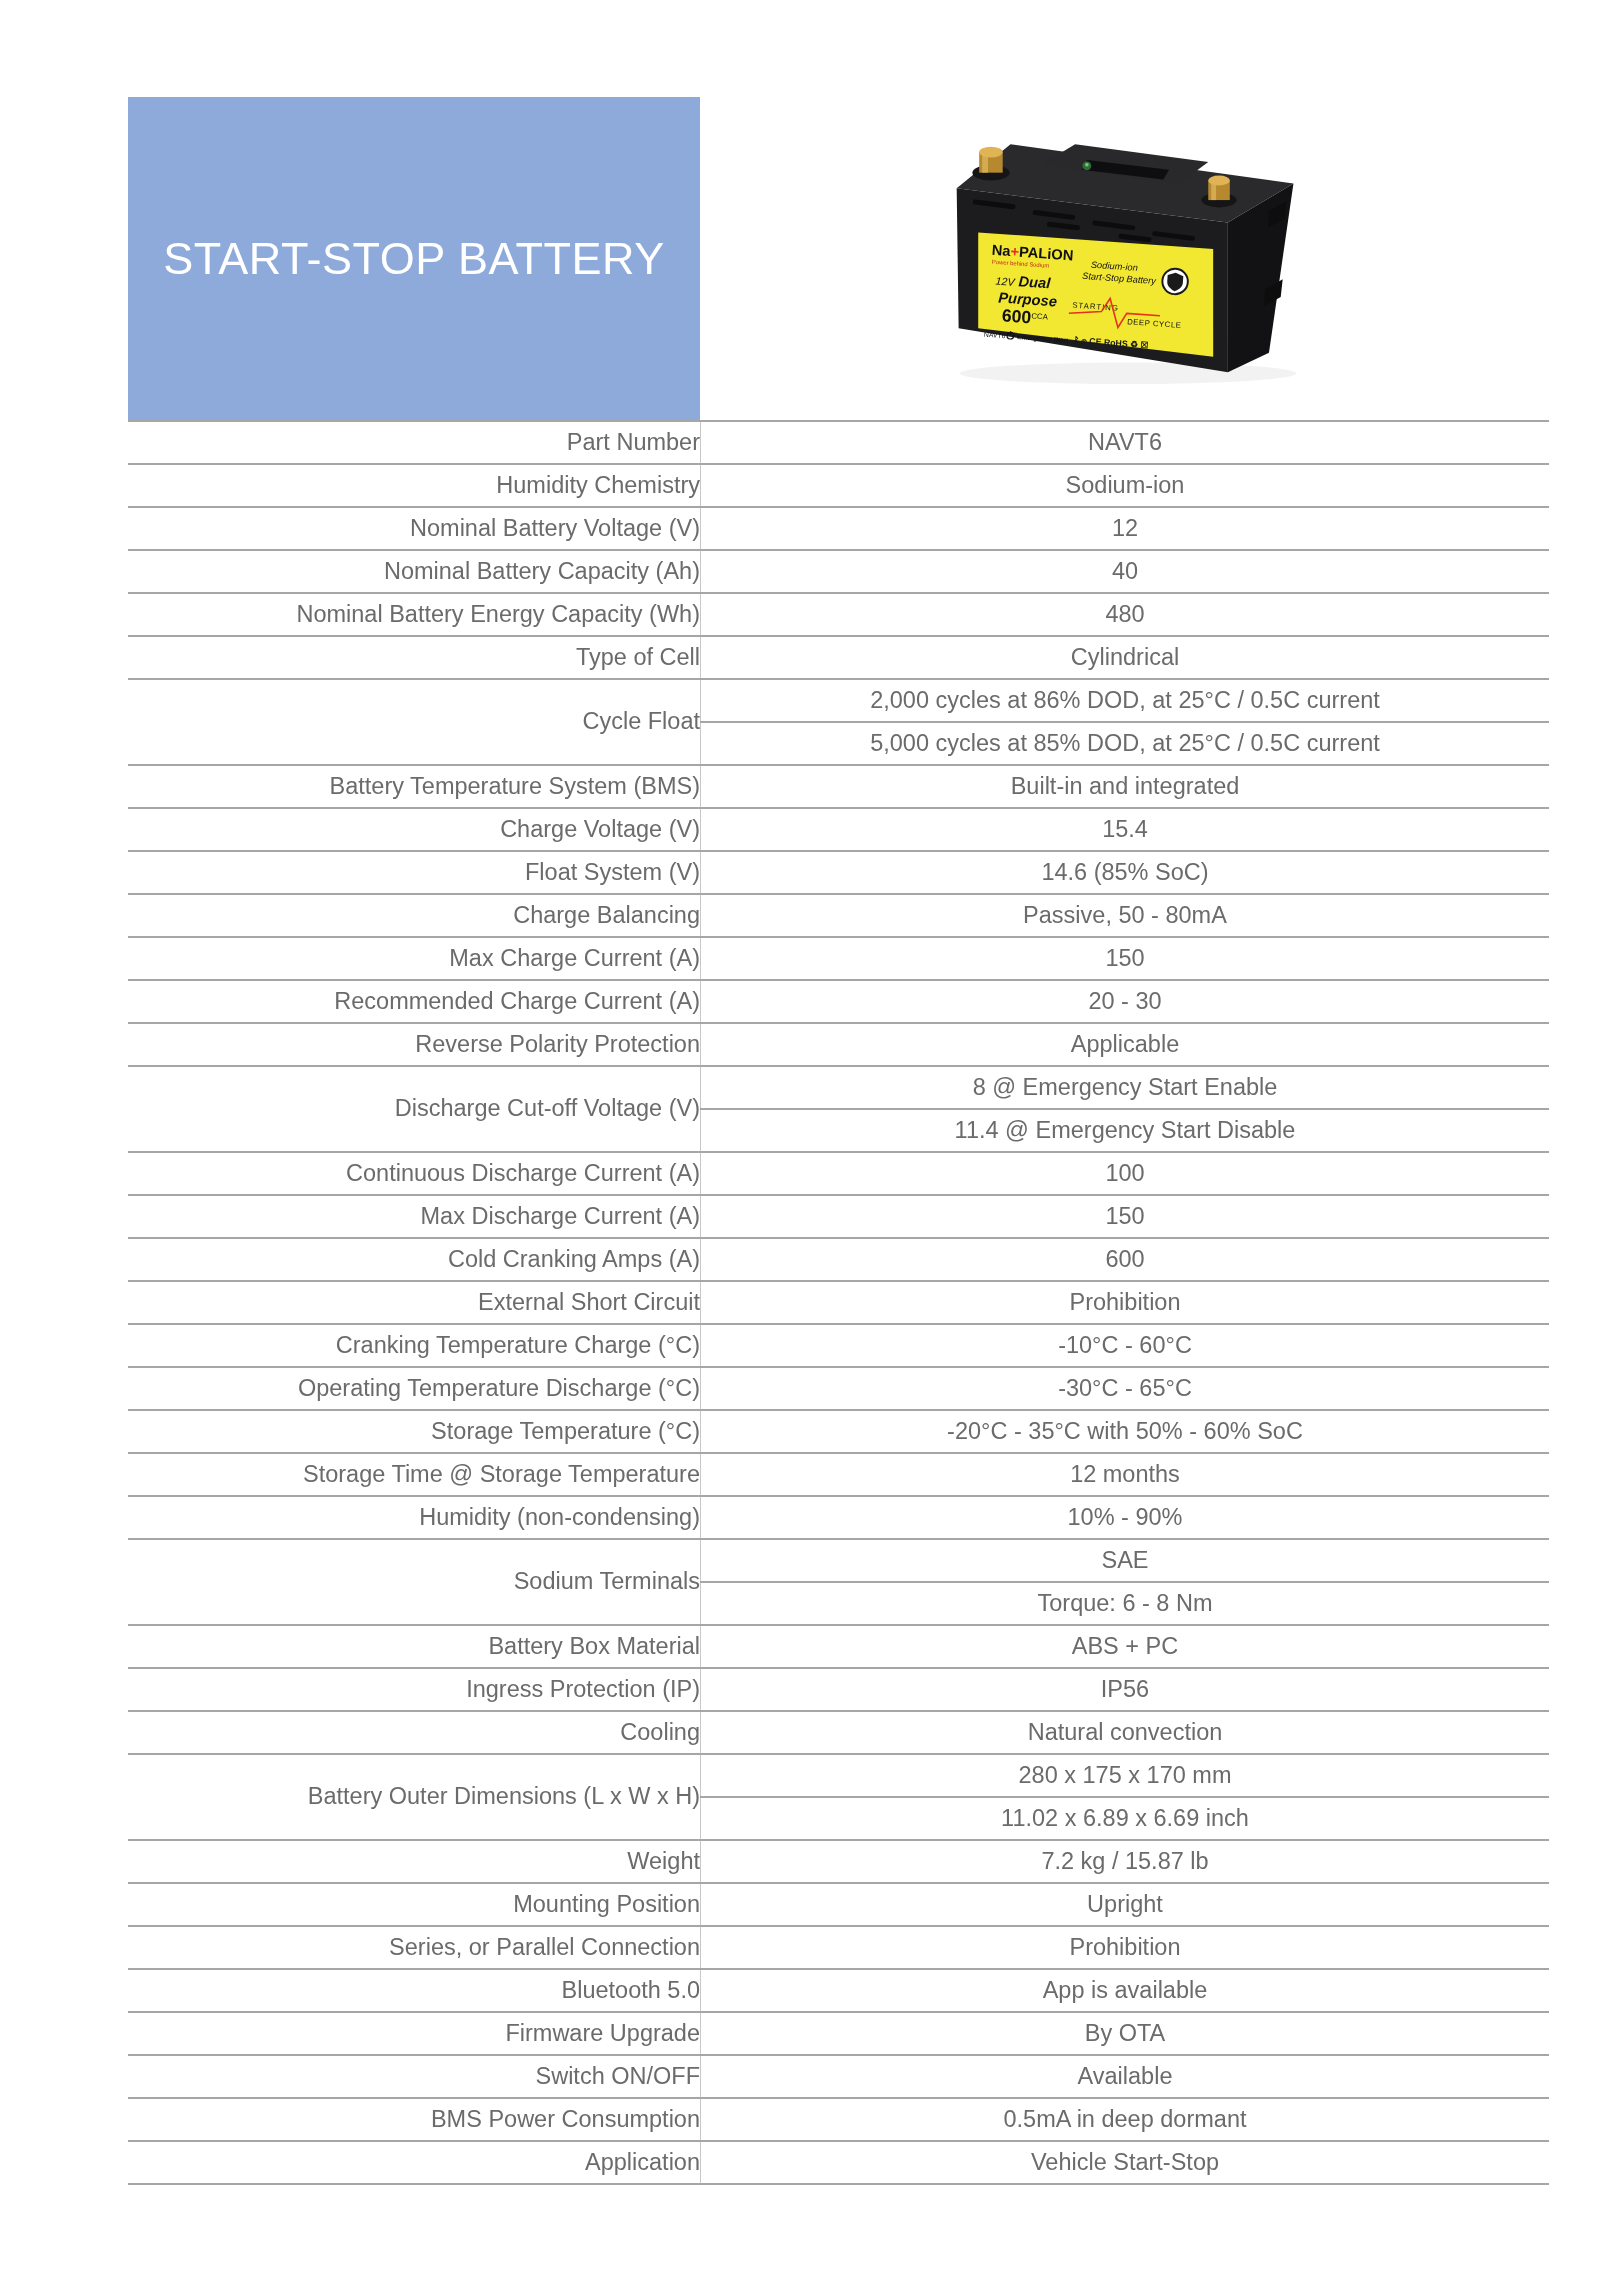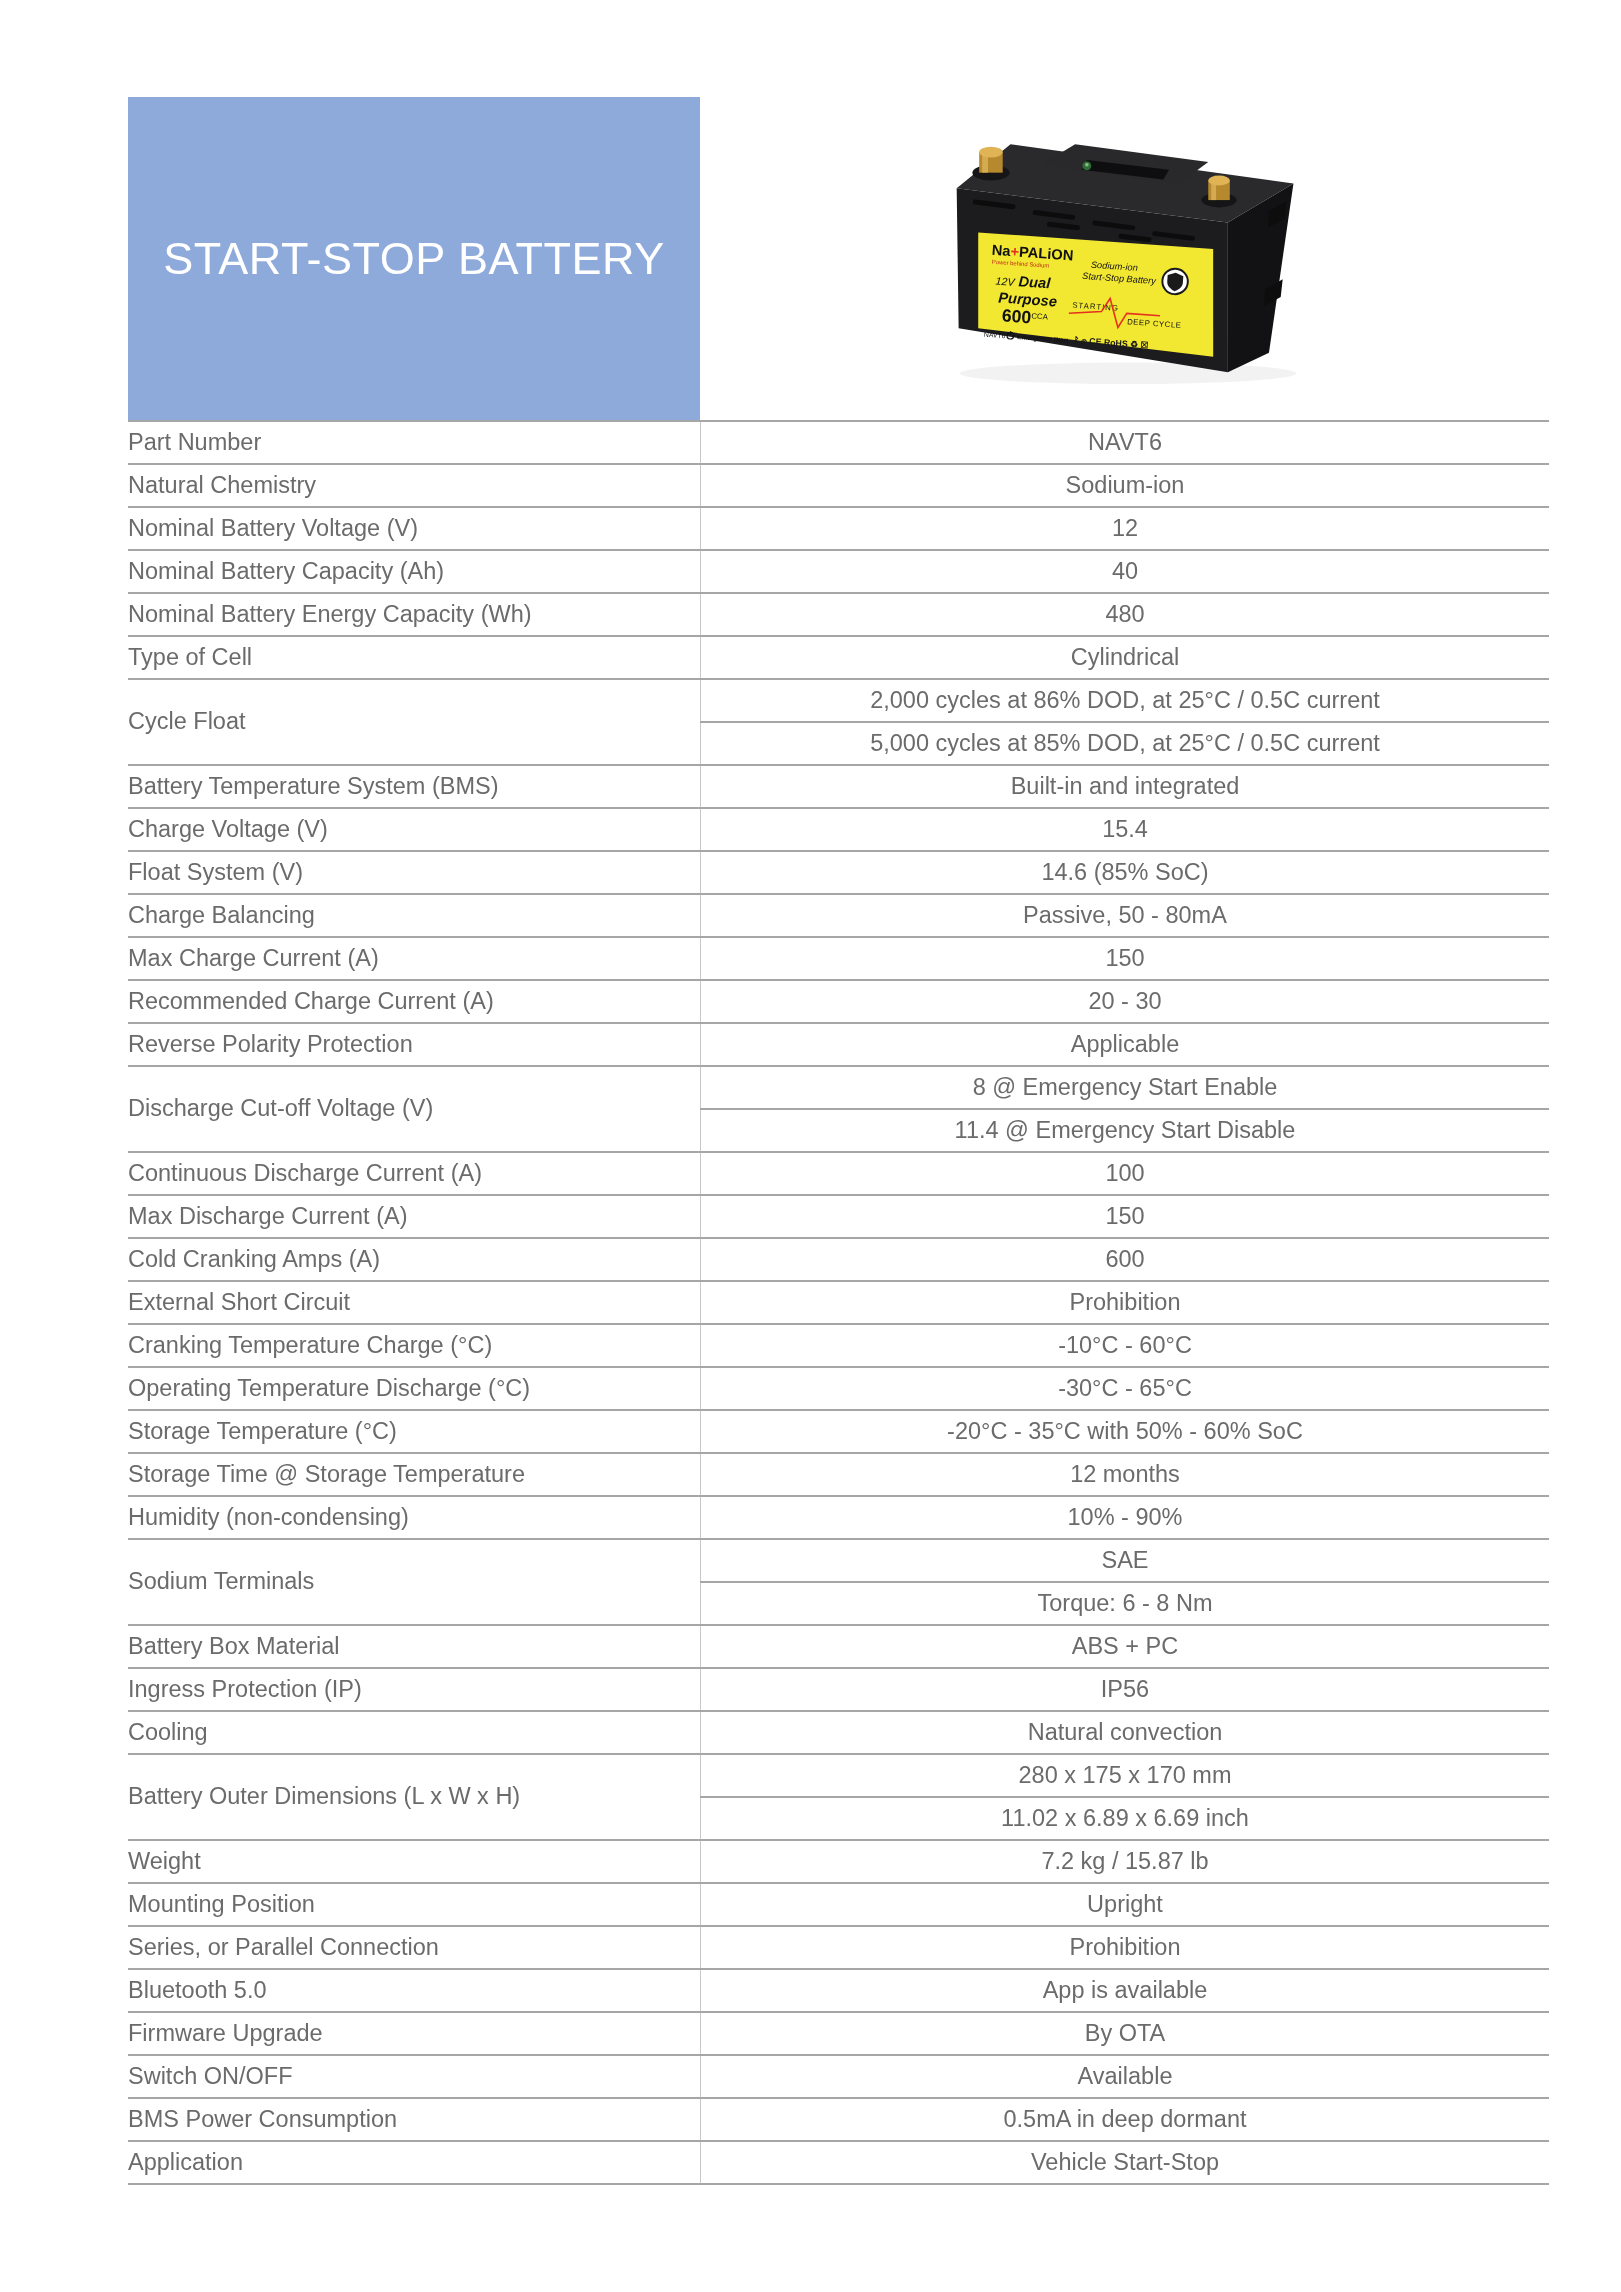--- a/index.html
+++ b/index.html
@@ -48,21 +48,21 @@
     height:41px;
     padding:0;
     vertical-align:middle;
     line-height:1.1;
   }
   table.spec-table tr:first-child > td { border-top:2px solid #A6A6A6; }
   td.label {
     width:572px;
     border-right:1px solid #C8C8C8;
     padding-left:13.7px;
-    text-align:left;
+    text-align:right;
   }
   td.value { text-align:center; }
 </style>
 </head>
 <body>
 
 <div class="page">
 
   <div class="header-block">
     <div class="header-title">START-STOP BATTERY</div>
@@ -148,21 +148,21 @@
     </svg>
   </div>
 
   <table class="spec-table">
     <tbody>
         <tr>
           <td class="label" rowspan="1">Part Number</td>
           <td class="value">NAVT6</td>
         </tr>
         <tr>
-          <td class="label" rowspan="1">Natural Chemistry</td>
+          <td class="label" rowspan="1">Humidity Chemistry</td>
           <td class="value">Sodium-ion</td>
         </tr>
         <tr>
           <td class="label" rowspan="1">Nominal Battery Voltage (V)</td>
           <td class="value">12</td>
         </tr>
         <tr>
           <td class="label" rowspan="1">Nominal Battery Capacity (Ah)</td>
           <td class="value">40</td>
         </tr>

